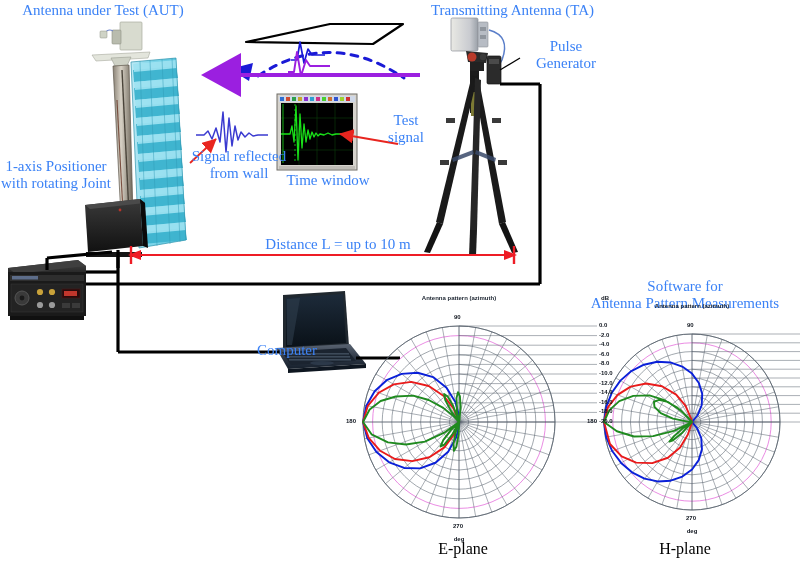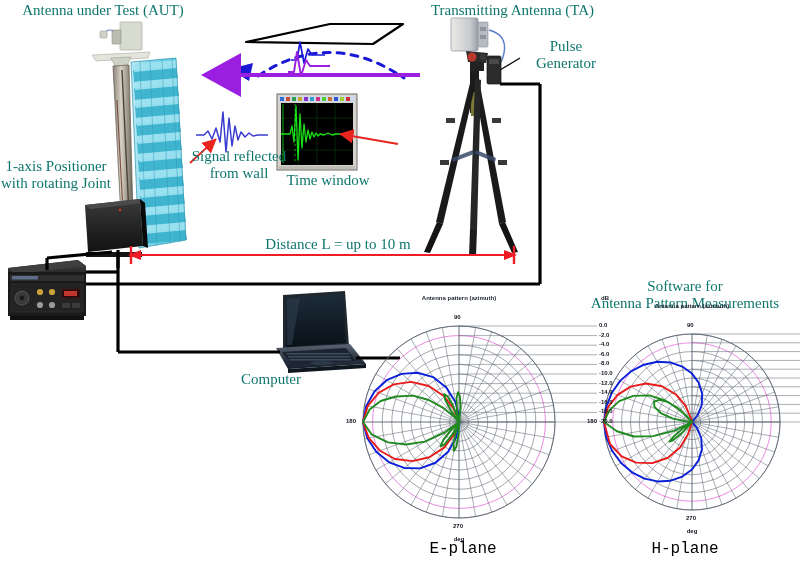--- a/index.html
+++ b/index.html
@@ -11,35 +11,35 @@
     color: #000000;
     overflow: hidden;
     position: relative;
   }
   #stage { position: absolute; inset: 0; }
   .lbl {
     position: absolute;
     font-family: "Liberation Serif", serif;
     font-size: 15px;
     line-height: 1.12;
-    color: #0f766e;
+    color: #3b82f6;
     white-space: pre;
     text-align: center;
   }
   svg.layer { position: absolute; left: 0; top: 0; width: 800px; height: 568px; overflow: visible; }
   .plot-title {
     position: absolute; font-family: "Liberation Sans", sans-serif;
     font-size: 6px; font-weight: bold; color: #1b2430; white-space: pre;
   }
   .plot-tick {
     position: absolute; font-family: "Liberation Sans", sans-serif;
     font-size: 6px; font-weight: bold; color: #10161f; white-space: pre;
   }
   .plane-name {
-    position: absolute; font-family: Liberation Mono, monospace;
+    position: absolute; font-family: Liberation Serif, serif;
     font-size: 16px; color: #000; white-space: pre; text-align: center;
   }
 </style>
 </head>
 <body>
 
 <div id="stage">
 
   <svg class="layer" viewBox="0 0 800 568">
     <defs>
@@ -456,25 +456,27 @@
   <div class="lbl" style="left:405px; top:2px;  width:215px;">Transmitting Antenna (TA)</div>
 
   <div class="lbl" style="left:0px;   top:158px; width:112px; text-align:center;">1-axis Positioner
 with rotating Joint</div>
 
   <div class="lbl" style="left:178px; top:148px; width:122px;">Signal reflected
 from wall</div>
 
   <div class="lbl" style="left:280px; top:172px; width:96px;">Time window</div>
 
+  <div class="lbl" style="left:378px; top:112px; width:56px;">Test
+signal</div>
 
   <div class="lbl" style="left:228px; top:236px; width:220px;">Distance L = up to 10 m</div>
 
 
-  <div class="lbl" style="left:220px; top:342px; width:102px;margin-top:29px;">Computer</div>
+  <div class="lbl" style="left:236px; top:342px; width:102px;">Computer</div>
 
   <div class="lbl" style="left:570px; top:246px; width:230px;margin-top:32px;">Software for
 Antenna Pattern Measurements</div>
 
   <div class="plane-name" style="left:398px; top:540px; width:130px;">E-plane</div>
   <div class="plane-name" style="left:620px; top:540px; width:130px;">H-plane</div>
 <div class="plot-title" style="left: 399px; top: 295px; width: 120px; text-align: center;">Antenna pattern (azimuth)</div>
     <div class="plot-tick" style="left: 601px; top: 295px;">dB</div>
     <div class="plot-tick" style="left: 599px; top: 322px;">0.0</div>
     <div class="plot-tick" style="left: 599px; top: 331.6px;">-2.0</div>

